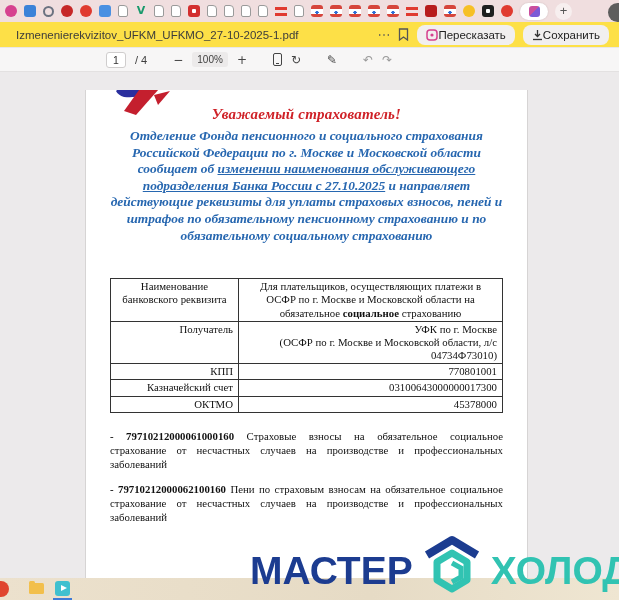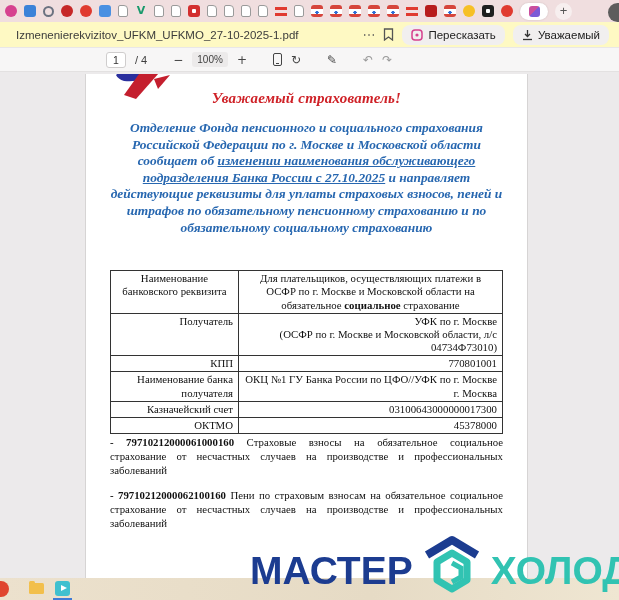--- a/index.html
+++ b/index.html
@@ -20,52 +20,52 @@
       linear-gradient(180deg,#d6453c 0 34%, #ffffff 34% 78%, #d6453c 78%) !important; }
   .fav-badge { border-radius:3px; position:relative; }
   .fav-badge::after { content:""; position:absolute; left:4px; top:4px; width:4px; height:4px; background:#fff; border-radius:1px; }
   .fav-glyph { background:transparent !important; font:bold 11px/12px "DejaVu Sans",sans-serif; text-align:center; }
   .active-tab { width:28px; height:17px; background:#fff; border-radius:9px; display:flex; align-items:center; justify-content:center; box-shadow:0 0 2px rgba(0,0,0,.15); }
   .active-tab .glyph { width:11px; height:11px; border-radius:3px; background:linear-gradient(135deg,#c94f9e 0 50%, #7b5bd6 50%); }
   .newtab { width:17px; height:17px; border-radius:50%; background:#f7efef; color:#555; font-size:13px; line-height:15px; text-align:center; }
   .avatar-partial { position:absolute; right:-8px; top:3px; width:19px; height:19px; border-radius:50%; background:#5d5d5d; }
 
   
-  .urlbar { height:26px; background:#fef9c3; border-bottom:1px solid #e9e7e7; display:flex; align-items:center; padding:0 10px 0 16px; gap:8px; }
+  .urlbar { height:26px; background:#fde047; border-bottom:1px solid #e9e7e7; display:flex; align-items:center; padding:0 10px 0 16px; gap:8px; }
   .filename { flex:1; font-size:11.5px; color:#3c3c3c; white-space:nowrap; overflow:hidden; }
   .icon-btn { color:#555; font-size:13px; line-height:1; background:none; border:none; display:flex; align-items:center; }
-  .pill { display:flex; align-items:center; gap:5px; background:#f1efef; border-radius:8px; padding:4px 9px; font-size:11.5px; color:#222; border:none; }
+  .pill { display:flex; align-items:center; background:#f1efef; border-radius:8px; padding:4px 9px; font-size:11.5px; color:#222; border:none; }
   .pill svg { display:block; }
 
   
   .pdfbar { height:24px; background:#f7f6f6; border-bottom:1px solid #e3e1e1; display:flex; align-items:center; gap:9px; padding-left:106px; font-size:11px; color:#3f3f3f; }
   .pagebox { min-width:18px; height:16px; background:#fff; border:1px solid #cfcdcd; border-radius:3px; text-align:center; font-size:10.5px; color:#333; padding:0 2px; }
   .zoombox { background:#eceaea; border-radius:3px; padding:2px 5px; font-size:10px; }
   .tool { font-family:"DejaVu Sans",sans-serif; font-size:12px; color:#444; background:none; border:none; }
   .tgap { width:8px; }
   .fitpage { width:9px; height:13px; border:1.4px solid #444; border-radius:2px; position:relative; }
   .fitpage::after { content:""; position:absolute; left:2px; bottom:1px; width:3px; height:1.5px; background:#444; }
 
   
   .viewer { position:relative; height:506px; background:#eceaeb; overflow:hidden; }
-  .page { position:absolute; left:85px; top:2px; width:443px; height:506px; background:#fff; border:1px solid #d6d4d4; border-top:none; overflow:hidden; font-family:"Liberation Serif", serif; padding:0 24px; }
+  .page { position:absolute; left:85px; top:18px; width:443px; height:506px; background:#fff; border:1px solid #d6d4d4; border-top:none; overflow:hidden; font-family:"Liberation Serif", serif; padding:0 24px; }
   .sfr-logo { position:absolute; left:28px; top:-9px; }
   .greeting { margin-top:16px; text-align:center; color:#cf2127; font-weight:bold; font-style:italic; font-size:15px; letter-spacing:.2px; }
-  .intro { margin-top:13px; text-align:center; color:#2767b0; font-weight:bold; font-style:italic; font-size:13.4px; line-height:1.24; }
+  .intro { margin-top:5px; text-align:center; color:#2767b0; font-weight:bold; font-style:italic; font-size:13.4px; line-height:1.24; }
   .intro .ul { text-decoration:underline; }
 
   .req-table { margin-top:34px; width:100%; border-collapse:collapse; font-size:10.8px; color:#111; line-height:1.22; }
   .req-table td, .req-table th { border:1px solid #333; padding:1px 5px; vertical-align:top; text-align:right; font-weight:normal; }
   .req-table th { text-align:center; }
   .req-table .c1 { width:128px; }
   .req-table .val { white-space:pre-line; }
   .bold { font-weight:bold; }
 
   .kbk { margin-top:11px; font-size:10.8px; color:#111; text-align:justify; line-height:1.3; }
-  .kbk:first-of-type { margin-top:1px; }
+  .kbk:first-of-type { margin-top:16px; }
   .kbk b { font-weight:bold; }
 
   
   .watermark { position:absolute; left:250px; top:533px; display:flex; align-items:center; gap:4px; z-index:30; pointer-events:none; }
   .wm-text { font-weight:bold; font-size:39px; letter-spacing:0; font-family:"Liberation Sans",sans-serif; line-height:1;margin-top:8px; }
   .wm-navy { color:#1c3c90; }
   .wm-teal { color:#31c3b2; }
 
   
   .taskbar { position:absolute; left:0; top:578px; width:619px; height:22px; background:linear-gradient(90deg,#ece1cd,#e6dbc5 60%,#efe6d2); }
@@ -132,21 +132,21 @@
           <rect x="1" y="1" width="10" height="10" rx="3" fill="none" stroke="#d6418f" stroke-width="1.5"></rect>
           <circle cx="6" cy="6" r="1.6" fill="#d6418f"></circle>
         </svg>
       <span>Пересказать</span>
     </button>
     <button class="pill">
       <svg width="11" height="12" viewBox="0 0 11 12">
           <path d="M5.5 1 v6 M3 5 l2.5 2.5 L8 5" fill="none" stroke="#333" stroke-width="1.3"></path>
           <path d="M1 10.5 h9" stroke="#333" stroke-width="1.3"></path>
         </svg>
-      <span>Уважаемый</span>
+      <span>Сохранить</span>
     </button>
   </div>
 
   <div class="pdfbar">
     <input class="pagebox" style="width: 20px;" value="1">
     <span>/ 4</span>
     <span class="tgap"></span>
     <button class="tool">−</button>
     <span class="zoombox">100%</span>
     <button class="tool">+</button>
@@ -170,35 +170,30 @@
       </svg>
 
       <div class="greeting">Уважаемый страхователь!</div>
 
       <div class="intro"><span>Отделение Фонда пенсионного и социального страхования Российской Федерации по г. Москве и Московской области сообщает об </span><span class="ul">изменении наименования обслуживающего подразделения Банка России с 27.10.2025</span><span> и направляет действующие реквизиты для уплаты страховых взносов, пеней и штрафов по обязательному пенсионному страхованию и по обязательному социальному страхованию</span></div>
 
       <table class="req-table">
         <tbody>
             <tr>
           <th class="c1">Наименование банковского реквизита</th>
-          <th><span>Для плательщиков, осуществляющих платежи в ОСФР по г. Москве и Московской области на обязательное </span><span class="bold">социальное</span><span> страхование</span></th>
+          <th><span>Для плательщиков, осуществляющих платежи в ОСФР по г. Москве и Московской области на обязательное </span><span class="bold">социальное</span><span> страхованию</span></th>
         </tr>
         <tr>
               <td>Получатель</td>
               <td class="val">УФК по г. Москве
 (ОСФР по г. Москве и Московской области, л/с 04734Ф73010)</td>
             </tr>
         <tr>
               <td>КПП</td>
               <td class="val">770801001</td>
-            </tr>
-        <tr>
-              <td>Наименование банка получателя</td>
-              <td class="val">ОКЦ №1 ГУ Банка России по ЦФО//УФК по г. Москве
-г. Москва</td>
             </tr>
         <tr>
               <td>Казначейский счет</td>
               <td class="val">03100643000000017300</td>
             </tr>
         <tr>
               <td>ОКТМО</td>
               <td class="val">45378000</td>
             </tr>
       </tbody>

